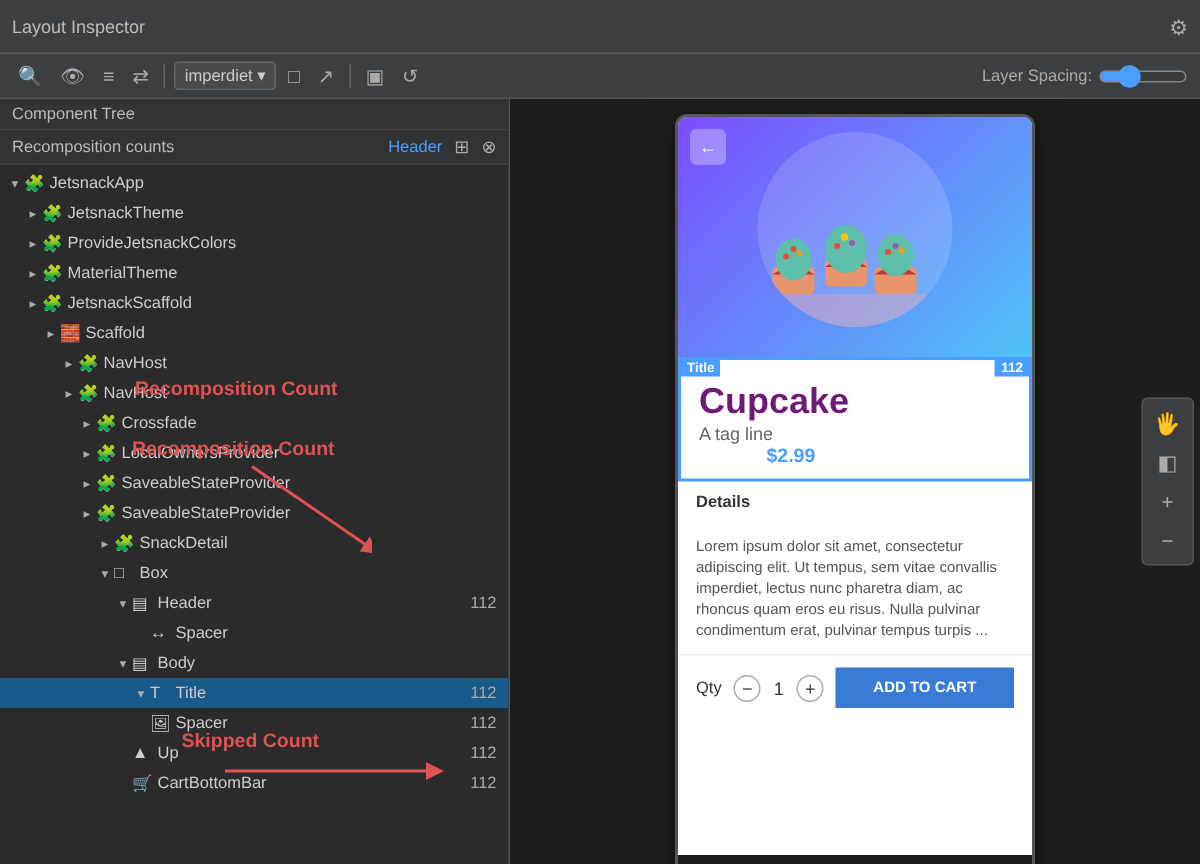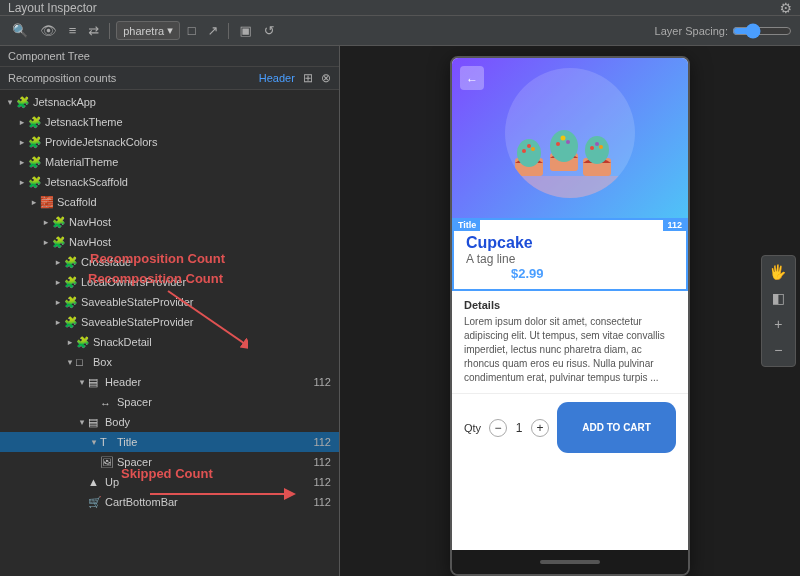--- a/index.html
+++ b/index.html
@@ -15,21 +15,21 @@
       flex-direction: column;
     }
 
     
     .top-bar {
       display: flex;
       align-items: center;
       background: #3c3f41;
       border-bottom: 1px solid #555;
       padding: 0 8px;
-      height: 16px;
+      height: 36px;
       gap: 6px;
       flex-shrink: 0;
     }
     .top-bar-title {
       font-size: 12px;
       color: #bbb;
       font-weight: 500;
     }
     .top-bar-spacer { flex: 1; }
     .gear-icon-btn {
@@ -296,23 +296,23 @@
       position: absolute;
       top: -1px;
       right: 0;
       background: #4a9eff;
       color: #fff;
       font-size: 9px;
       padding: 1px 4px;
       font-weight: bold;
     }
     .snack-title {
-      font-size: 16px;
+      font-size: 24px;
       font-weight: bold;
-      color: #1d4ed8;
+      color: #701a75;
       margin-top: 6px;
     }
     .snack-tagline {
       font-size: 12px;
       color: #666;
     }
     .snack-price {
       font-size: 13px;
       color: #4a9eff;
       font-weight: bold;
@@ -321,21 +321,21 @@
 
     
     .details-section {
       padding: 8px 12px;
       flex-shrink: 0;
     }
     .details-label {
       font-size: 11px;
       font-weight: bold;
       color: #333;
-      margin-bottom: 4px;
+      margin-bottom: 17px;
     }
     .details-text {
       font-size: 10px;
       color: #555;
       line-height: 1.4;
     }
 
     
     .bottom-bar {
       padding: 8px 12px;
@@ -372,22 +372,22 @@
       font-size: 12px;
       color: #333;
       min-width: 16px;
       text-align: center;
     }
     .add-to-cart-btn {
       flex: 1;
       background: #3a7bd5;
       color: #fff;
       border: none;
-      border-radius: 11px;
-      padding: 20px 8px;
+      border-radius: 0;
+      padding: 8px 8px;
       font-size: 10px;
       font-weight: bold;
       cursor: pointer;
       text-align: center;
     }
 
     .phone-bottom-bar {
       height: 24px;
       background: #1a1a1a;
       display: flex;
@@ -413,21 +413,21 @@
 
 <div class="toolbar">
   <div class="toolbar-left">
     <span class="toolbar-icon">🔍</span>
     <span class="toolbar-icon">👁</span>
     <span class="toolbar-icon">≡</span>
     <span class="toolbar-icon">⇄</span>
   </div>
   <div class="toolbar-divider"></div>
   <div class="device-dropdown">
-    <span>pharetra</span>
+    <span>imperdiet</span>
     <span>▾</span>
   </div>
   <span class="toolbar-icon">□</span>
   <span class="toolbar-icon">↗</span>
   <div class="toolbar-divider"></div>
   <span class="toolbar-icon">▣</span>
   <span class="toolbar-icon">↺</span>
   <div class="toolbar-spacer"></div>
   <span class="layer-spacing-label">Layer Spacing:</span>
   <input type="range" min="0" max="100" value="30" class="layer-spacing-slider" style="">

